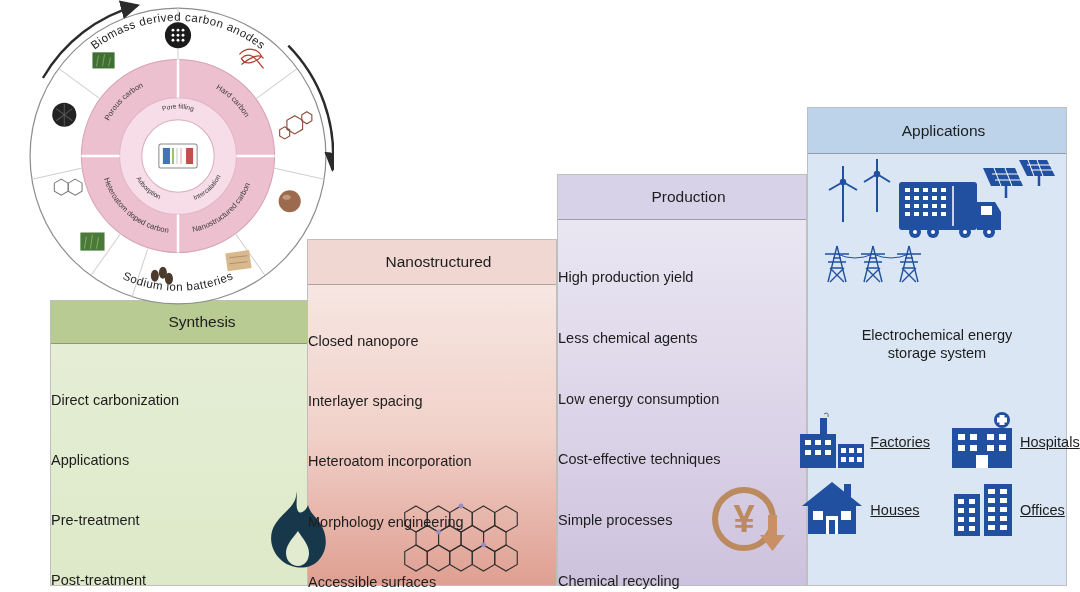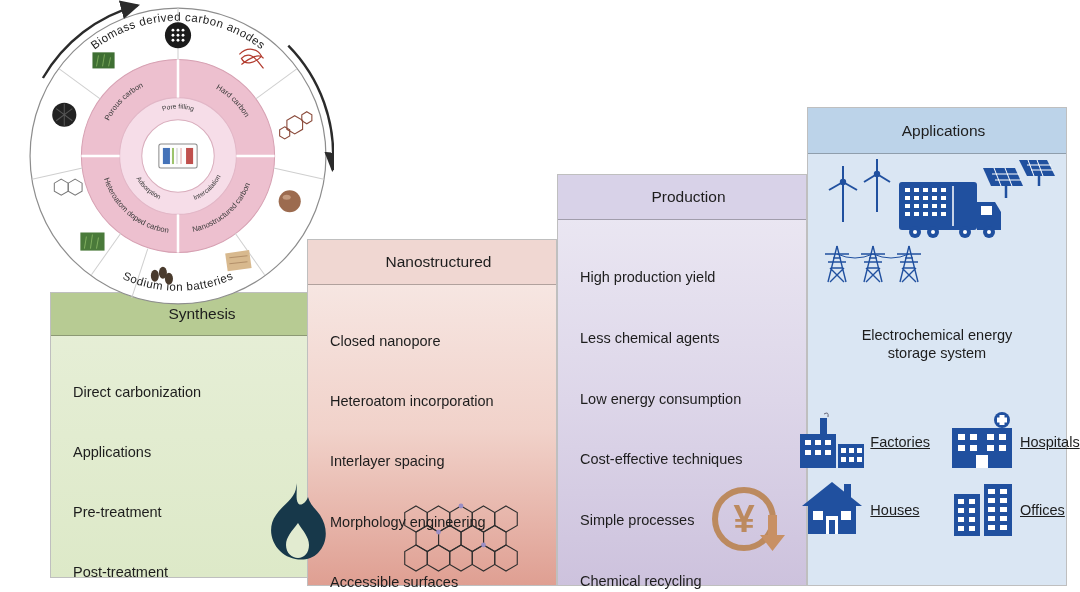--- a/index.html
+++ b/index.html
@@ -9,23 +9,23 @@
   }
   .panel { position:absolute; border:1px solid #bfbfbf; box-sizing:border-box; }
   .panel-header {
     display:flex; align-items:center; justify-content:center;
     font-size:15.5px; color:#1d1d1d; border-bottom:1px solid rgba(60,60,60,.35);padding-left:13px;
   }
   .items {
     display:flex; flex-direction:column; justify-content:space-evenly;
     height:calc(100% - 44px); padding:4px 0 10px 0; position:relative; z-index:2;
   }
-  .item { padding-left:22px; font-size:14.5px;margin-top:44px; }
-
-  #panel-synthesis { left:50px; top:292px; width:291px; height:286px;
+  .item { font-size:14.5px;margin-top:44px; }
+
+  #panel-synthesis { left:50px; top:300px; width:291px; height:286px;
     background:linear-gradient(180deg,#e7efd8 0%,#dde9c8 100%); }
   #panel-synthesis .panel-header { height:42px; background:#b7cb93; }
 
   #panel-micro { left:307px; top:239px; width:250px; height:347px;
     background:linear-gradient(180deg,#f8ece9 0%,#f1d2ca 55%,#df9f92 100%); }
   #panel-micro .panel-header { height:44px; background:#f0d7d2; }
 
   #panel-production { left:557px; top:174px; width:250px; height:412px;
     background:linear-gradient(180deg,#edeaf4 0%,#ddd6e9 55%,#cdc2dd 100%); }
   #panel-production .panel-header { height:44px; background:#d8d2e8; }
@@ -209,22 +209,22 @@
       </svg>
     </div>
   </div>
 
   <div class="panel" id="panel-micro">
     <div class="panel-header">
       <span>Nanostructured</span>
     </div>
     <div class="items">
       <div class="item">Closed nanopore</div>
+      <div class="item">Interlayer spacing</div>
       <div class="item">Heteroatom incorporation</div>
-      <div class="item">Interlayer spacing</div>
       <div class="item">Morphology engineering</div>
       <div class="item">Accessible surfaces</div>
     </div>
     <div class="corner-icon" id="hex-wrap">
       <svg width="150" height="78" viewBox="0 0 150 78">
         <defs>
             <polygon id="hex" points="0,-13 11.26,-6.5 11.26,6.5 0,13 -11.26,6.5 -11.26,-6.5" fill="none" stroke="#2e2e2e" stroke-width="1.1"></polygon>
           </defs>
         <use href="#hex" x="28" y="18"></use>
           <use href="#hex" x="50.5" y="18"></use>

